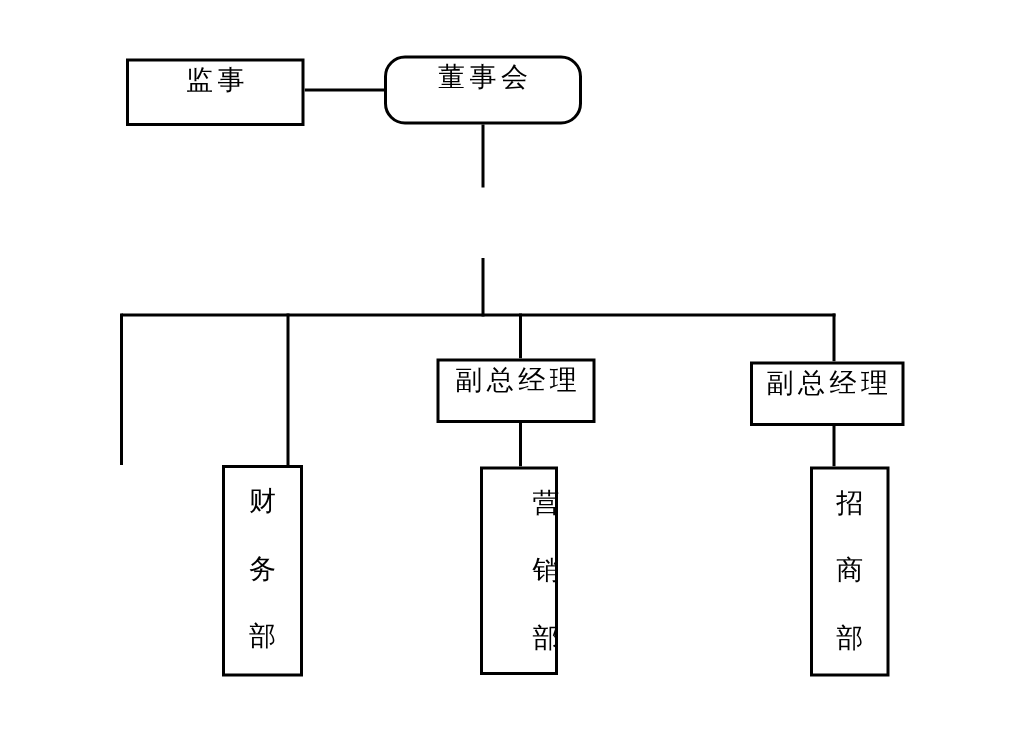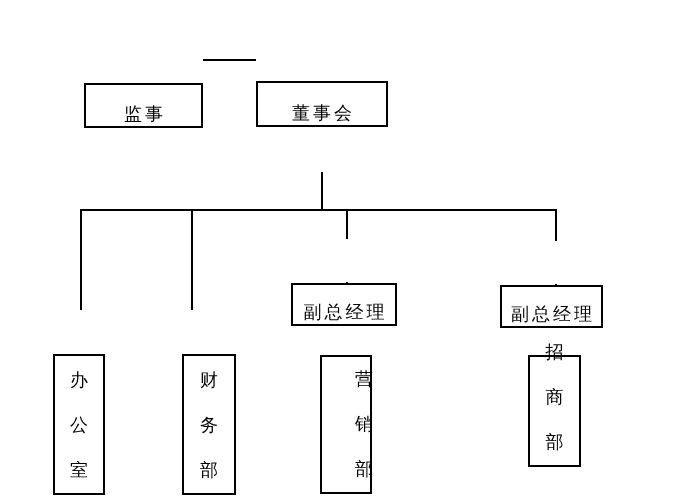--- a/index.html
+++ b/index.html
@@ -15,24 +15,23 @@
     font-family: "Liberation Sans", sans-serif;
     color: #000000;
     overflow: hidden;
   }
   .node {
     position: absolute;
     border: 2px solid #000000;
     background: #ffffff;
     box-sizing: border-box;
     display: flex;
-    align-items: flex-end;
+    align-items: flex-start;
     justify-content: center;
     font-size: 18px;
-    margin-top: 44px;
   }
   .node .hlabel {
     letter-spacing: 3px;
     padding-left: 3px; 
     white-space: nowrap;
   }
   .node .vlabel {
     display: block;
     width: 20px;
     word-break: break-all;
@@ -46,28 +45,28 @@
     background: #000000;
   }
   .vline {
     position: absolute;
     width: 2px;
     background: #000000;
   }
 
   
   #node-supervisor   { left: 84px;  top: 39px;  width: 119px; height: 45px; }
-  #node-board        { left: 256px; top: 37px;  width: 132px; height: 46px; }
+  #node-board        { left: 256px; top: 37px;  width: 132px; height: 46px; border-radius: 14px; }
   #node-gm           { left: 257px; top: 125px; width: 133px; height: 47px; }
   #node-deputy-gm-1  { left: 291px; top: 239px; width: 106px; height: 43px; }
   #node-deputy-gm-2  { left: 500px; top: 241px; width: 103px; height: 43px; }
   #node-office       { left: 53px;  top: 310px; width: 52px;  height: 141px; }
-  #node-finance      { left: 182px; top: 310px; width: 54px;  height: 141px; }
+  #node-finance      { left: 148px; top: 310px; width: 54px;  height: 141px; }
   #node-marketing    { left: 320px; top: 311px; width: 52px;  height: 139px; padding-left: 36px; }
-  #node-investment   { left: 528px; top: 311px; width: 53px;  height: 112px; }
+  #node-investment   { left: 540px; top: 311px; width: 53px;  height: 140px; }
 
   
   #line-supervisor-board   { left: 203px; top: 59px;  width: 53px; }
   #line-board-gm           { left: 321px; top: 83px;  height: 42px; }
   #line-gm-bus             { left: 321px; top: 172px; height: 39px; }
   #line-bus                { left: 81px;  top: 209px; width: 476px; }
   #line-bus-office         { left: 80px;  top: 209px; height: 101px; }
   #line-bus-finance        { left: 191px; top: 209px; height: 101px; }
   #line-bus-deputy1        { left: 346px; top: 209px; height: 30px; }
   #line-deputy1-marketing  { left: 346px; top: 282px; height: 29px; }
@@ -100,23 +99,20 @@
 
 
   <div class="node" id="node-deputy-gm-1">
     <span class="hlabel">副总经理</span>
   </div>
 
   <div class="node" id="node-deputy-gm-2">
     <span class="hlabel">副总经理</span>
   </div>
 
-  <div class="node" id="node-office">
-    <span class="vlabel">办公室</span>
-  </div>
 
   <div class="node" id="node-finance">
     <span class="vlabel">财务部</span>
   </div>
 
   <div class="node" id="node-marketing">
     <span class="vlabel">营销部</span>
   </div>
 
   <div class="node" id="node-investment">

